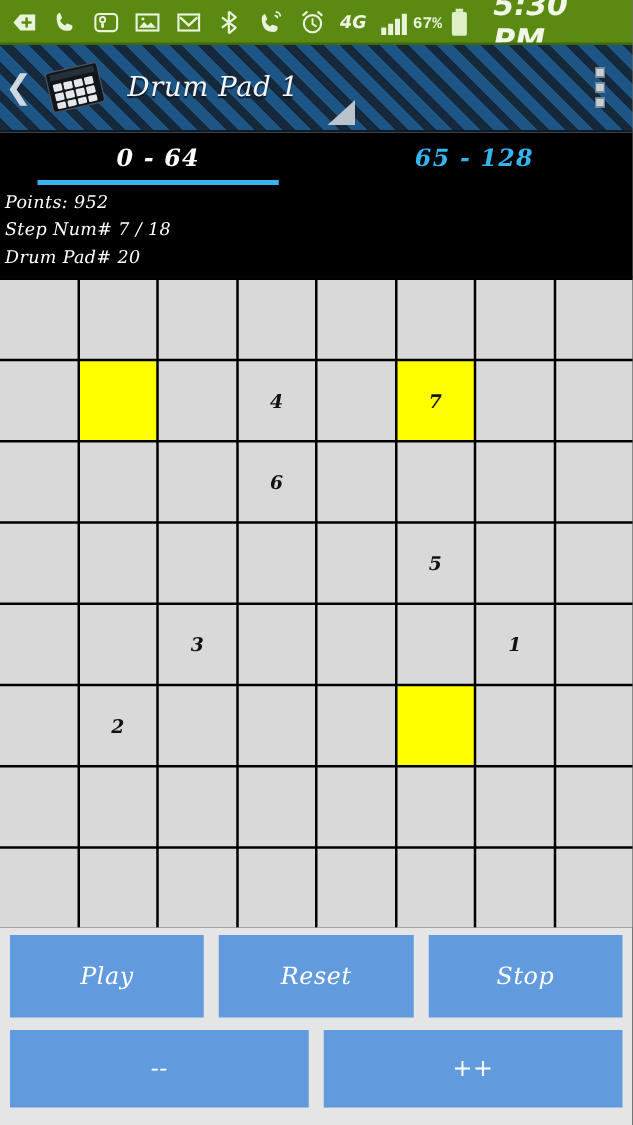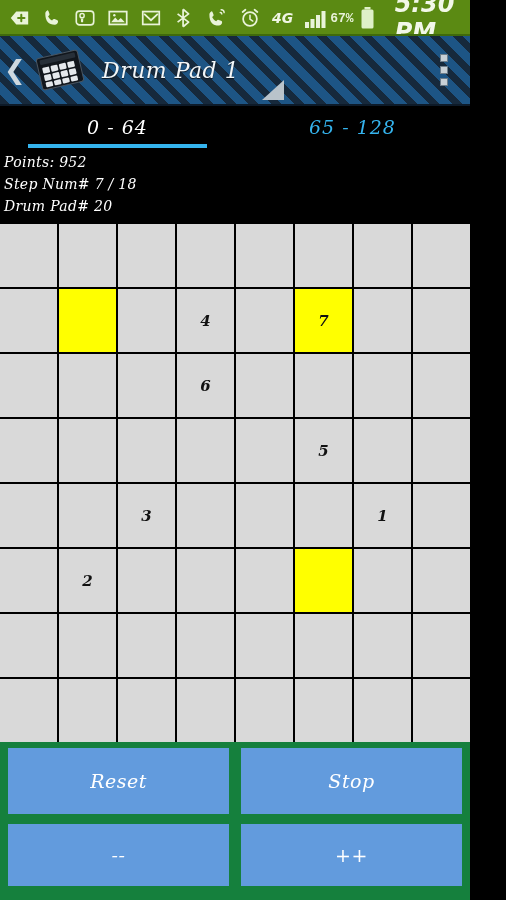--- a/index.html
+++ b/index.html
@@ -2,21 +2,21 @@
 <html><head>
 <meta charset="utf-8">
 <style>
   * { margin:0; padding:0; box-sizing:border-box; }
   html,body { width:506px; height:900px; }
   body {
     background:#000;
     font-family:"DejaVu Sans", sans-serif;
     overflow:hidden;
   }
-  .screen { position:relative; width:470px; height:900px; background:#15803d; }
+  .screen { position:relative; width:506px; height:900px; background:#e5e5e5; }
 
   
   .statusbar {
     height:36px; background:#5b8a13;
     display:flex; align-items:center; padding:0 6px 0 8px;
     position:relative;
   }
   .statusbar::after{
     content:""; position:absolute; left:0; right:0; bottom:0; height:2px;
     background:#3f6a0c;
@@ -56,21 +56,21 @@
     border-left:22px solid transparent; border-bottom:20px solid #b9c3cb;
   }
   .overflow{
     position:absolute; right:22px; top:50%; transform:translateY(-50%);
     display:flex; flex-direction:column; gap:4px;
   }
   .overflow i{ display:block; width:8px; height:8px; background:#c8d0d6;
                border:1px solid #6d7d8a; }
 
   
-  .tabs{ height:42px; background:#000; display:flex; position:relative; }
+  .tabs{ height:42px; background:#000; display:flex; position:relative;font-weight:bold; }
   .tab{
     flex:1; display:flex; align-items:center; justify-content:center;
     font-size:19px; font-style:italic; font-family:"DejaVu Serif", serif;
     position:relative; letter-spacing:1px;
   }
   .tab.active{ color:#ffffff; }
   .tab.inactive{ color:#35b4ee; }
   .tab.active::after{
     content:""; position:absolute; left:12%; right:12%; bottom:0; height:4px;
     background:#35b4ee;
@@ -290,20 +290,21 @@
       <div class="cell"></div>
       <div class="cell"></div>
       <div class="cell"></div>
       <div class="cell"></div>
       <div class="cell"></div>
       <div class="cell"></div>
       <div class="cell"></div>
     </div>
 
   <div class="btnrow">
+    <div class="btn">Play</div>
     <div class="btn">Reset</div>
     <div class="btn">Stop</div>
   </div>
   <div class="btnrow second">
     <div class="btn">--</div>
     <div class="btn">++</div>
   </div>
 
 </div>
 

